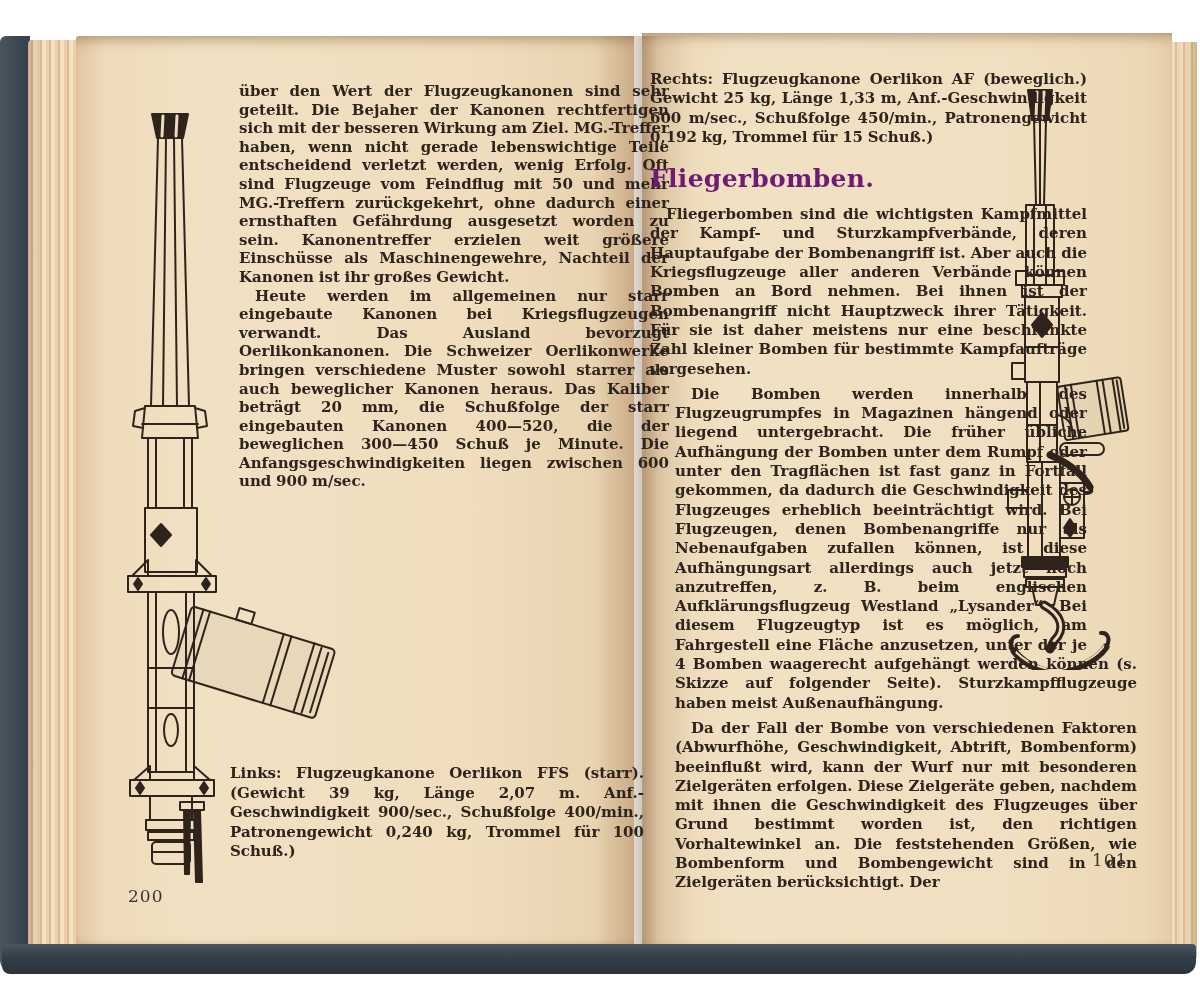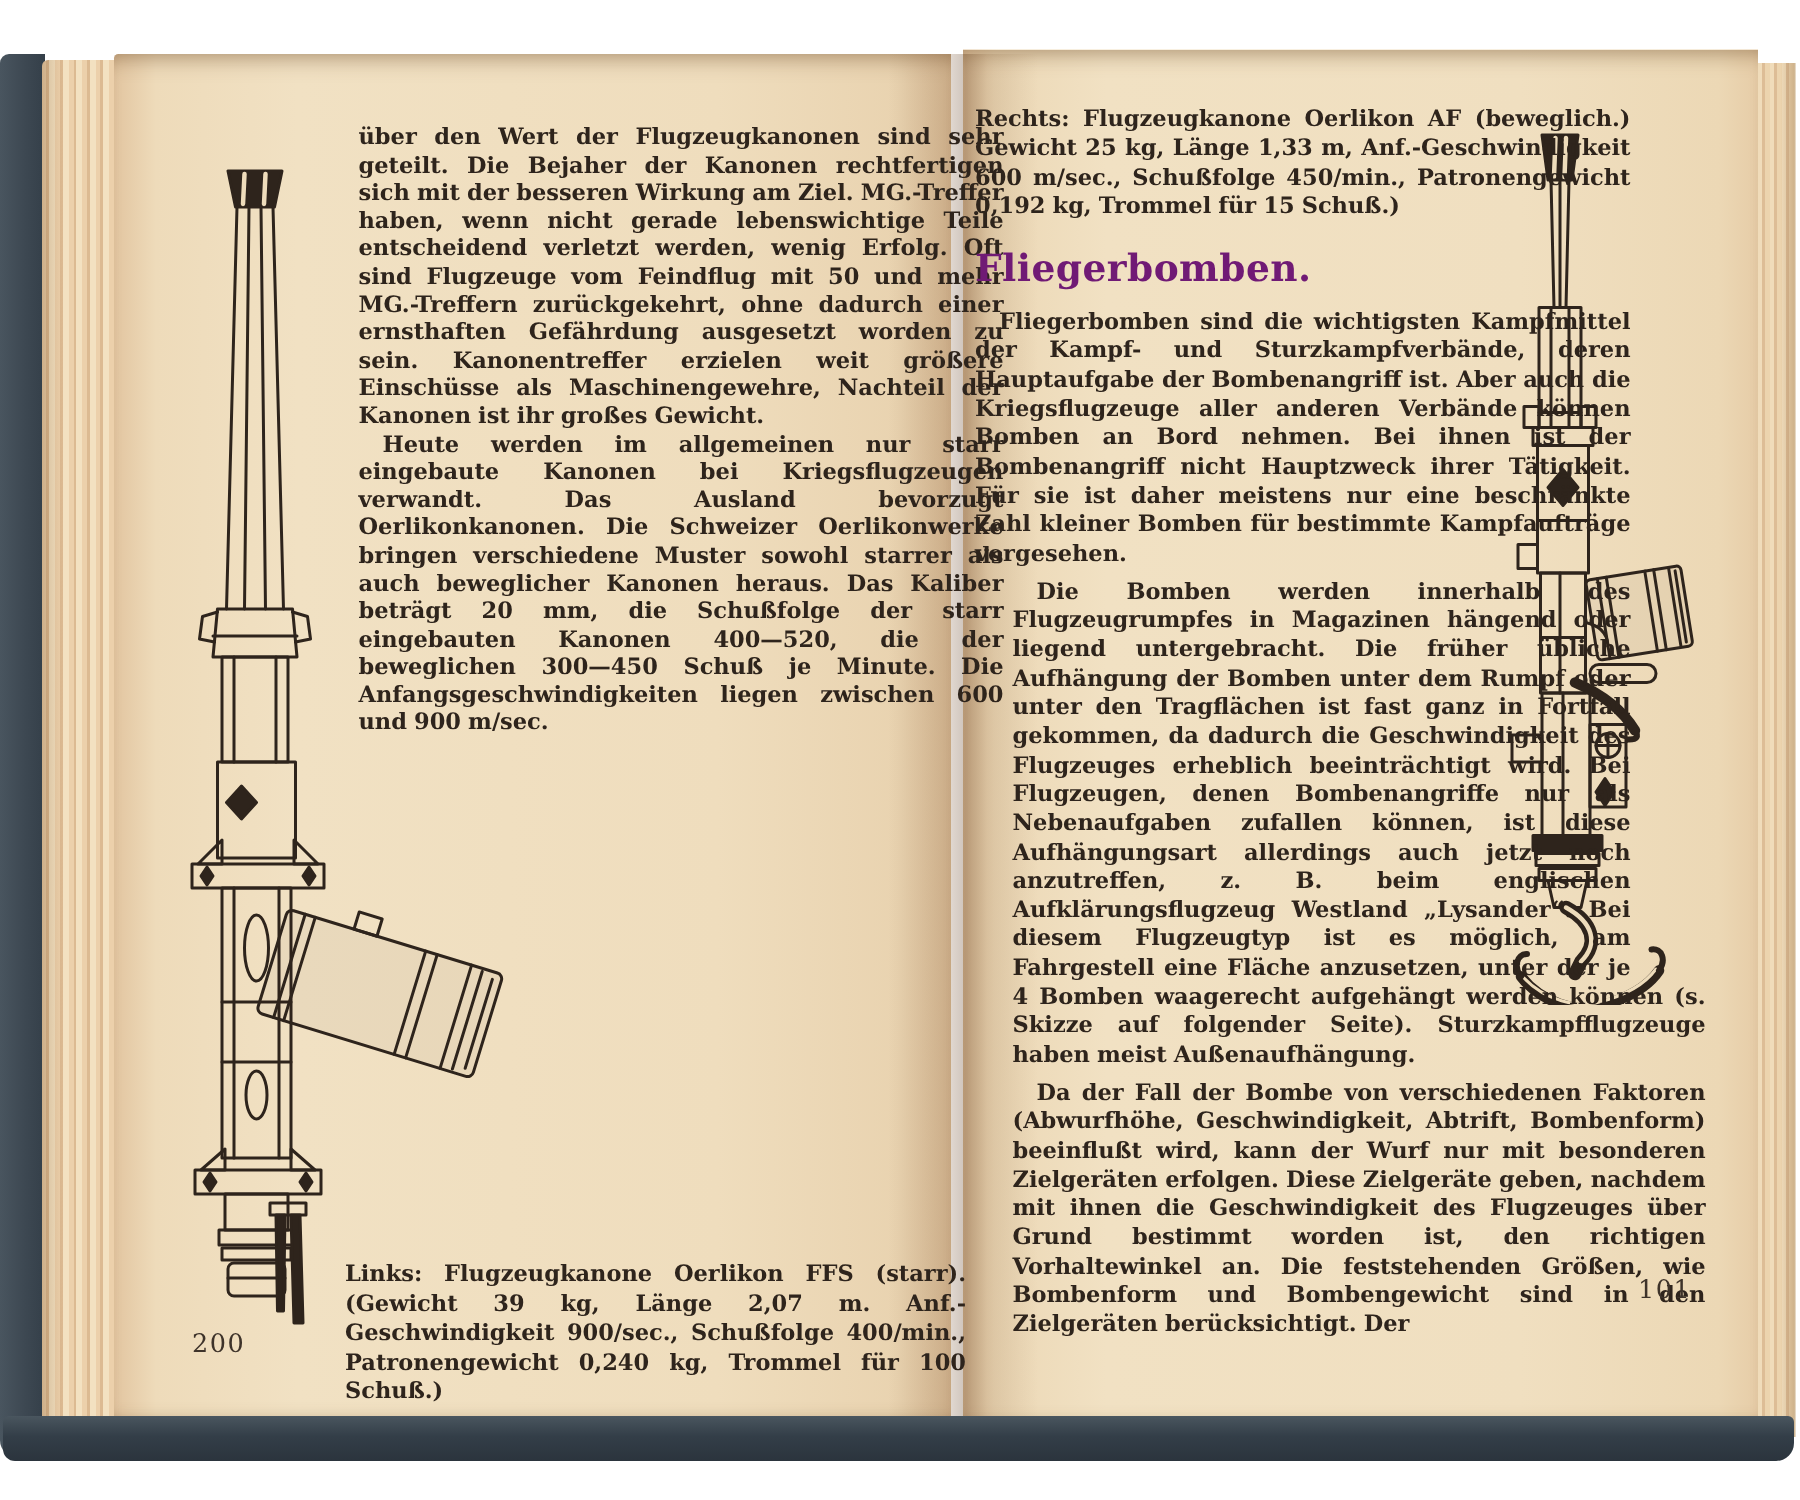--- a/index.html
+++ b/index.html
@@ -57,21 +57,21 @@
   .fraktur{
     color:#2e241c;
     font-family:"DejaVu Serif","Liberation Serif",serif;
     font-weight:bold;
     text-align:justify;
     word-spacing:-.5px;
   }
   .lp-text{left:215px;top:82px;width:430px;font-size:15px;line-height:18.6px;margin-left:24px;}
   .lp-text p{margin:0;}
   .lp-text p.indent{text-indent:16px;}
-  .lp-caption{left:230px;top:840px;width:414px;font-size:15px;line-height:19.6px;}
+  .lp-caption{left:230px;top:764px;width:414px;font-size:15px;line-height:19.6px;}
   .rp-text{left:650px;top:70px;width:487px;font-size:15px;line-height:19.3px;}
   .rp-text p{margin:0;}
   .rp-text p.indent{text-indent:16px;}
   .rp-text p.gap{margin-top:6px;margin-left:25px;}
   .rp-heading{
     font-size:25px;line-height:30px;letter-spacing:.3px;
     margin:17px 0 11px 0;text-align:left;font-weight:bold;color:#701a75;
   }
   .fig-spacer{float:right;width:50px;height:577px;}
   .pagenum{font-size:17px;color:#3e332a;font-weight:normal;letter-spacing:1px;}

